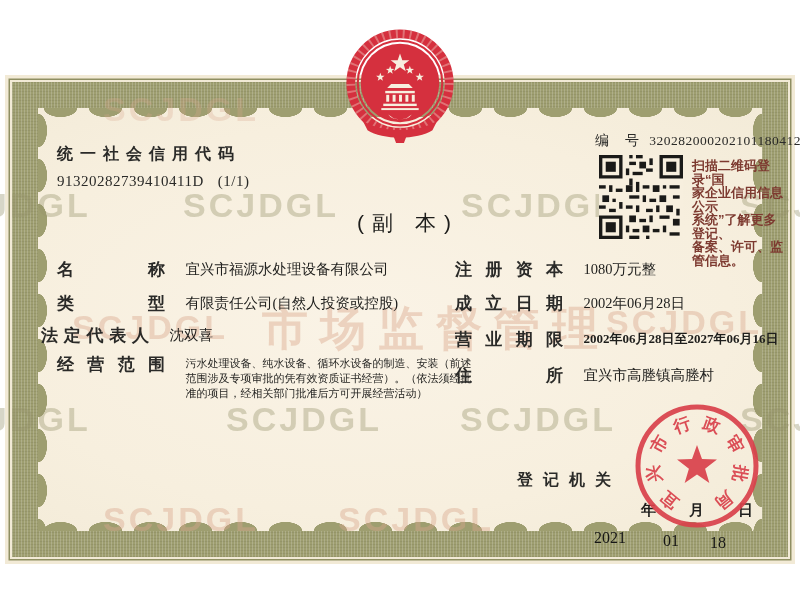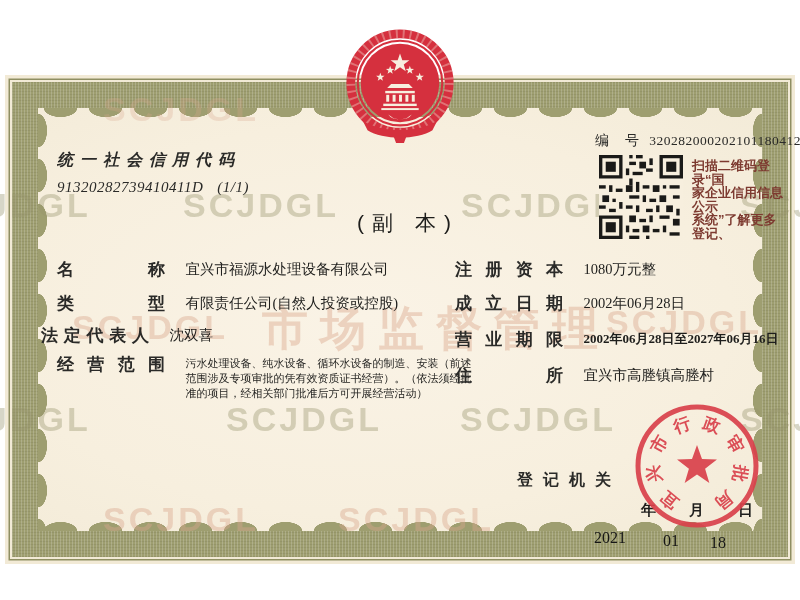--- a/index.html
+++ b/index.html
@@ -63,21 +63,21 @@
   .emblem{position:absolute;left:341px;top:26px;z-index:4;}
 
   .serial{position:absolute;left:595px;top:131px;white-space:nowrap;}
   .serial .lbl{font-weight:normal;font-size:14px;letter-spacing:6px;}
   .serial .val{font-family:"Liberation Serif","DejaVu Serif",serif;font-size:13.5px;letter-spacing:.5px;}
 
   .qr{position:absolute;left:599px;top:155px;width:84px;height:84px;}
   .qr-caption{position:absolute;left:692px;top:159px;width:92px;
     font-size:13px;line-height:13.5px;color:#7d3a30;font-weight:bold;}
 
-  .credit{position:absolute;left:57px;top:150px;font-style:italic;}
+  .credit{position:absolute;left:57px;top:144px;}
   .credit .lbl{font-weight:bold;font-size:16px;letter-spacing:7px;}
   .credit .val{margin-top:8px;font-family:"Liberation Serif","DejaVu Serif",serif;font-size:15px;letter-spacing:.5px;}
   .credit .page{margin-left:14px;}
 
   .doc-title{position:absolute;left:0;top:141px;width:800px;text-align:center;}
   .doc-title .main{
     display:inline-block;font-family:"Liberation Serif","DejaVu Serif",serif;
     font-weight:bold;font-size:49px;letter-spacing:16px;padding-left:16px;
     background:linear-gradient(180deg,#c29a28 0%,#a07c16 55%,#8a690e 100%);
     -webkit-background-clip:text;background-clip:text;color:transparent;
@@ -232,20 +232,21 @@
         <rect x="21" y="23" width="3" height="1"></rect>
       <rect x="9" y="24" width="3" height="1"></rect>
         <rect x="14" y="24" width="1" height="1"></rect>
     </g>
   </svg>
 
   <div class="qr-caption">
     <div>扫描二维码登录“国</div>
     <div>家企业信用信息公示</div>
     <div>系统”了解更多登记、</div>
+    <div>备案、许可、监管信息。</div>
   </div>
 
   <div class="credit">
     <div class="lbl">统一社会信用代码</div>
     <div class="val">
       <span>91320282739410411D</span><span class="page">(1/1)</span>
     </div>
   </div>
 
   <div class="doc-subtitle">(副 本)</div>

